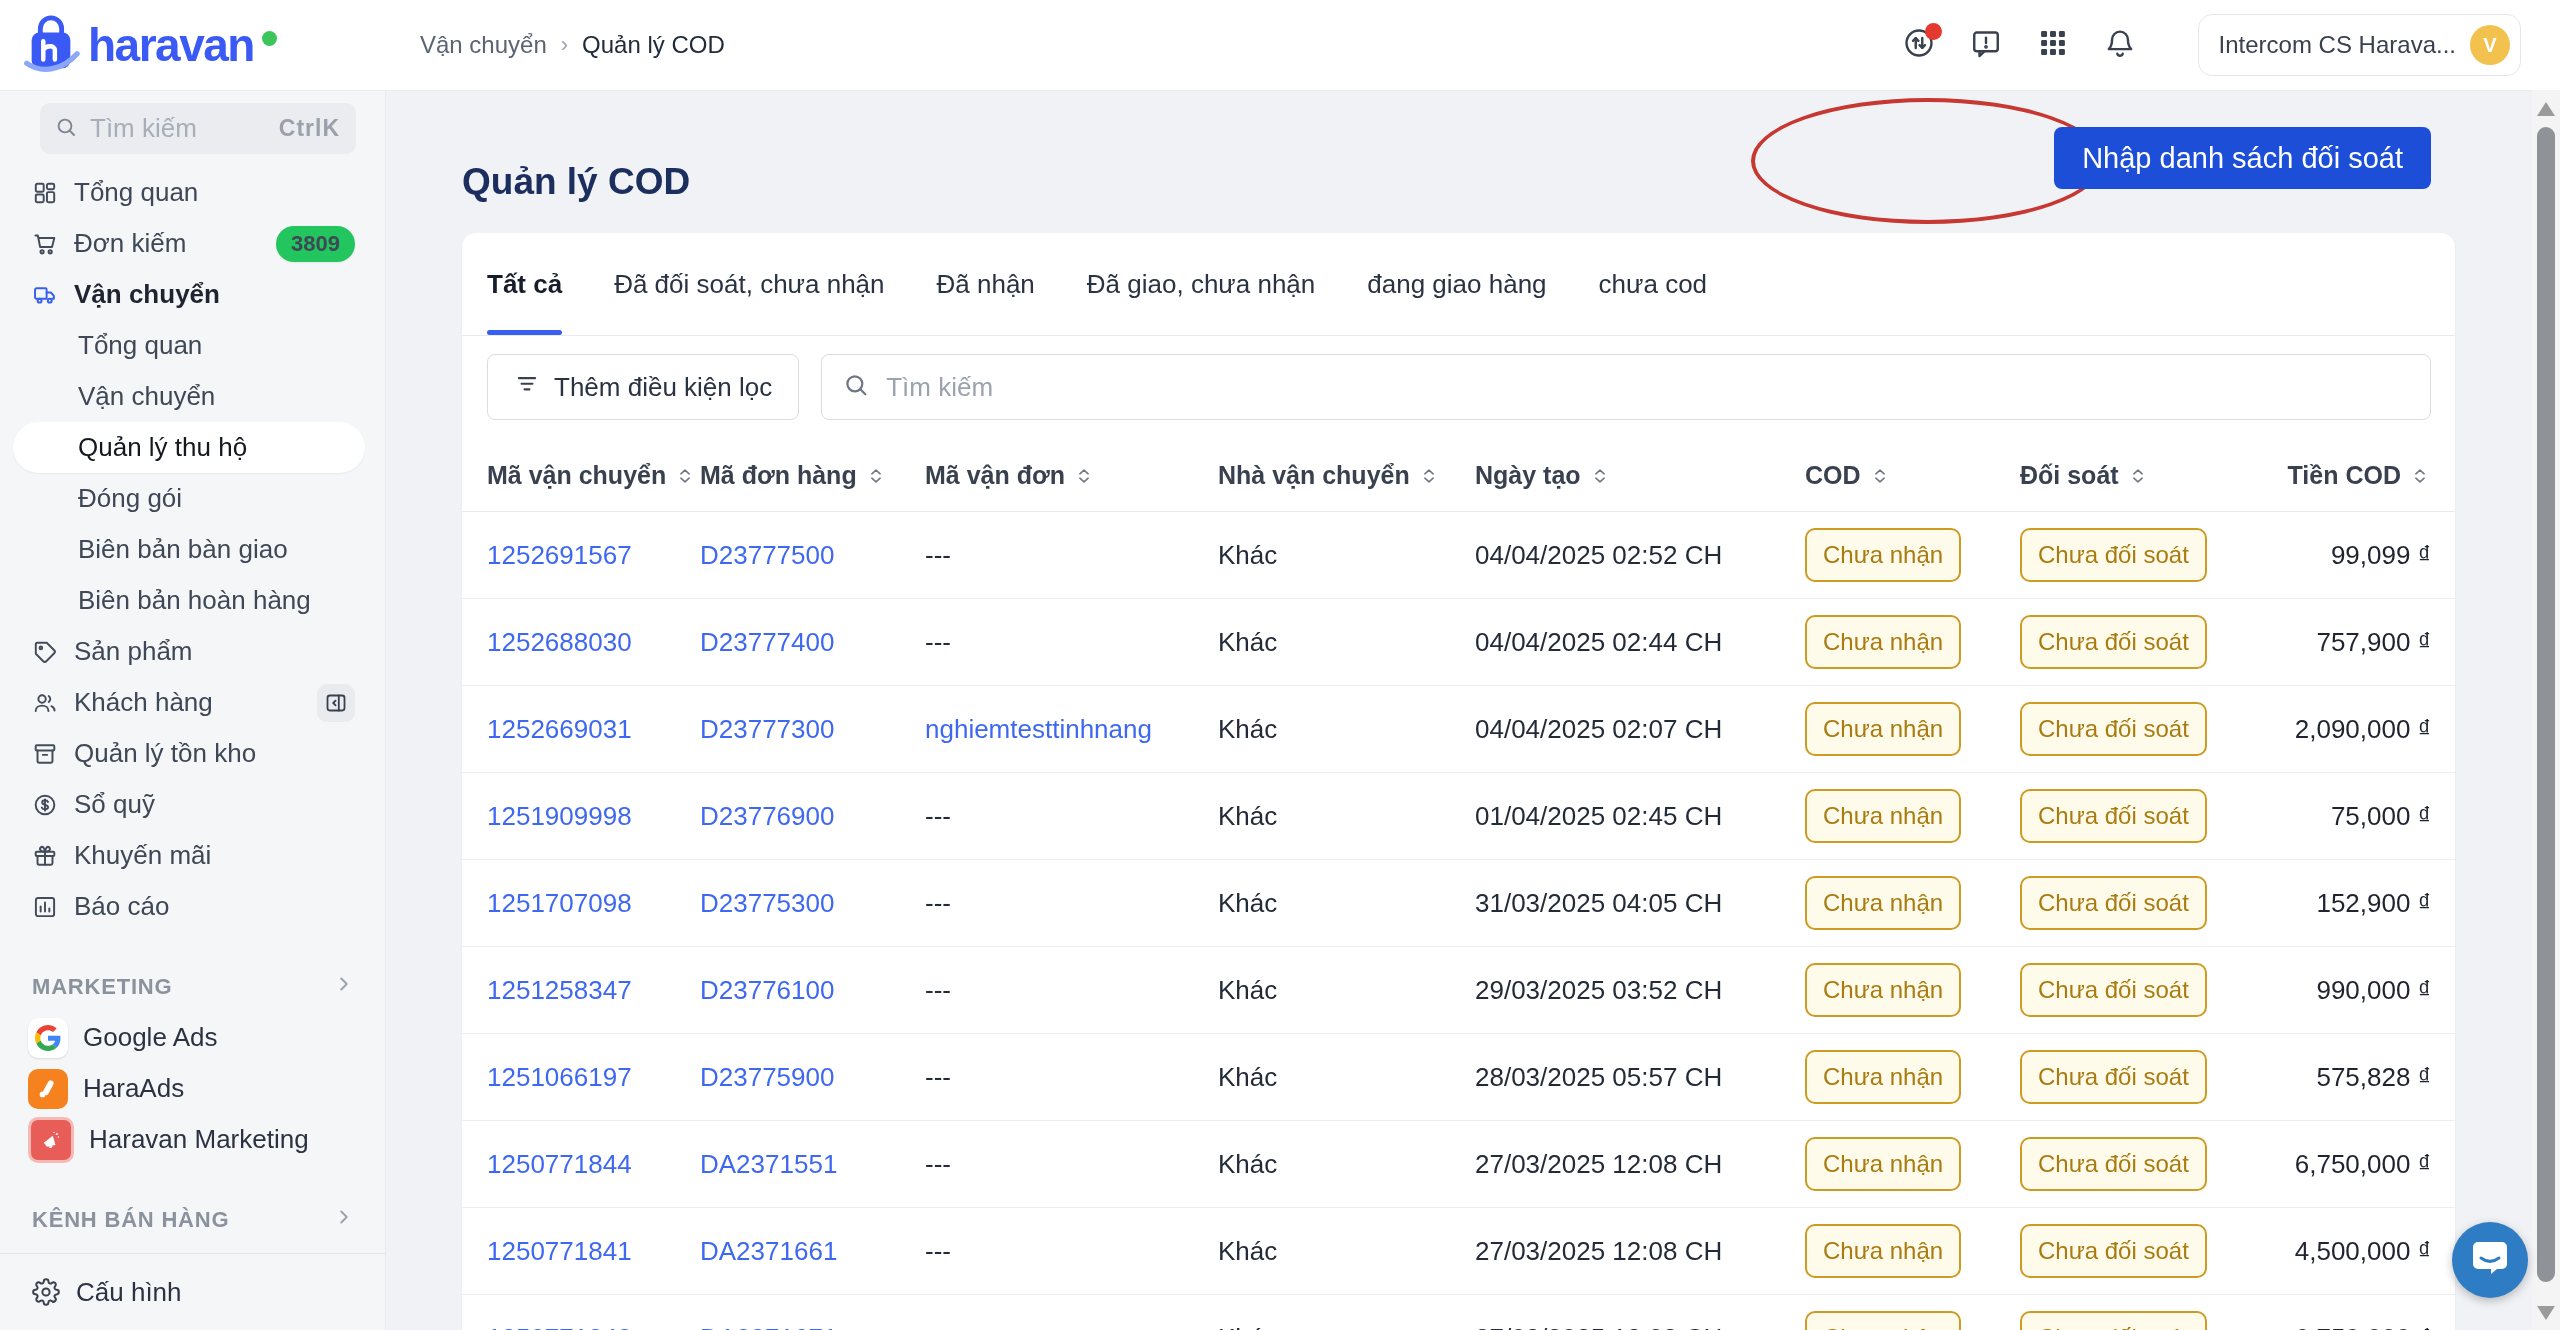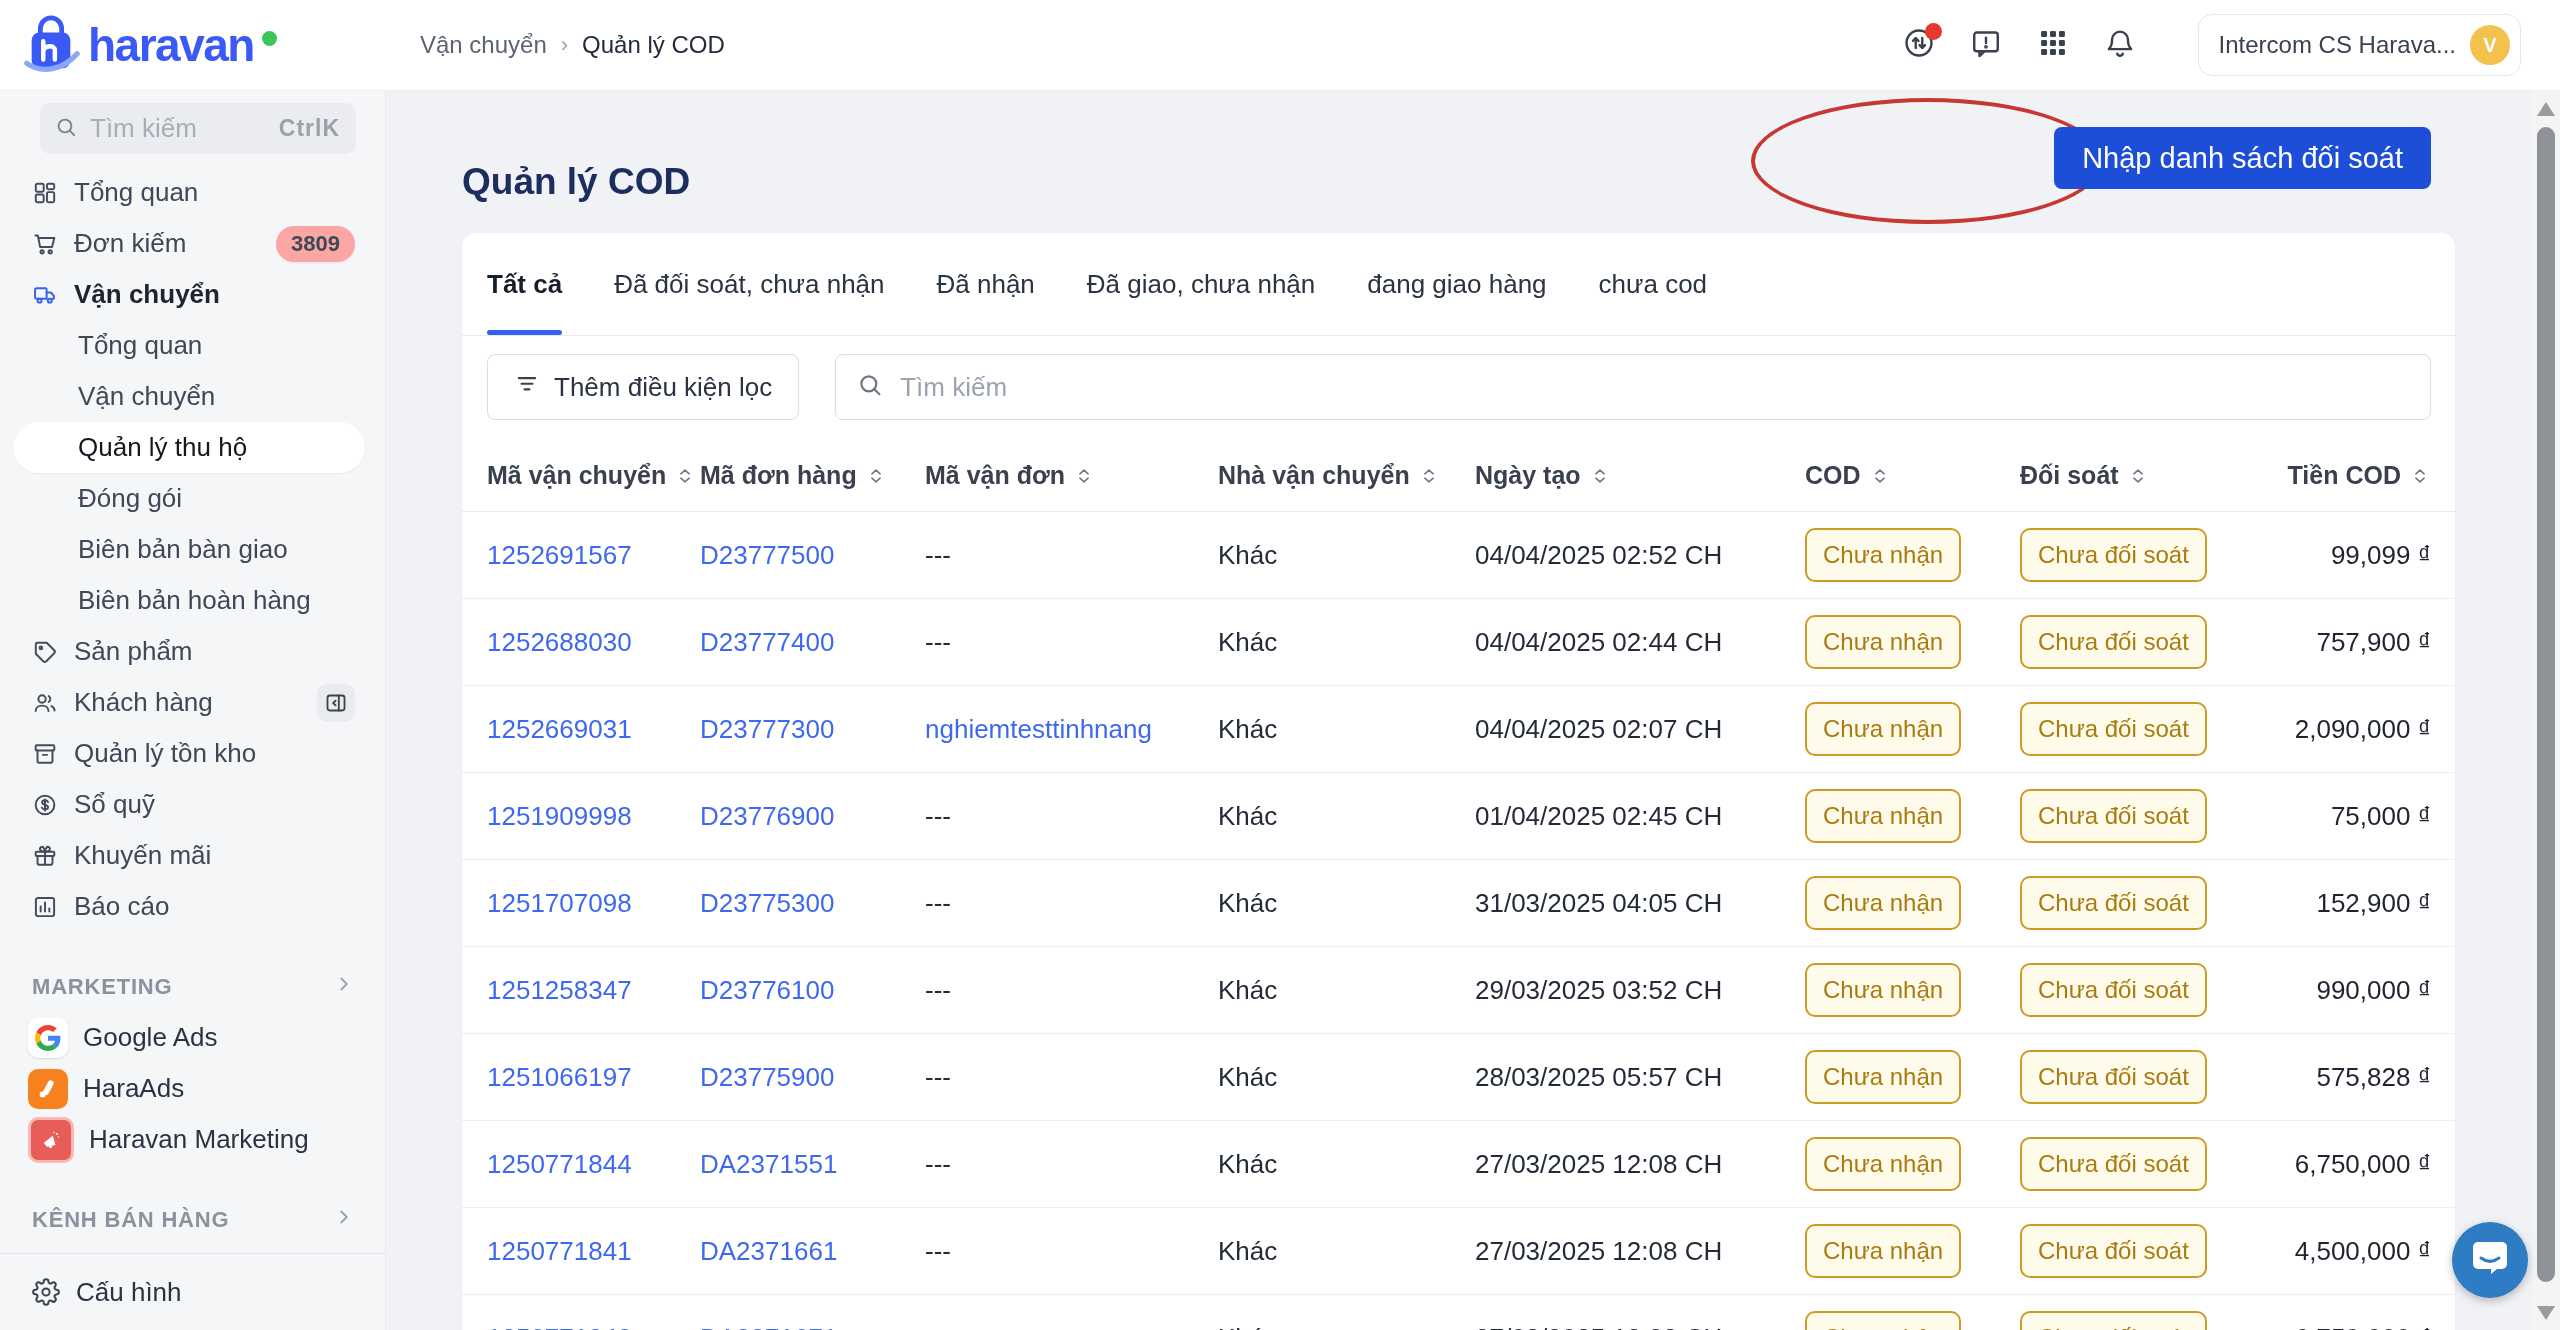--- a/index.html
+++ b/index.html
@@ -32,21 +32,21 @@
   .search-box input::placeholder{color:#a7aeb9;}
   .shortcut{font-size:23px;color:#9aa1ac;font-weight:600;letter-spacing:1px;}
   .nav{position:absolute;left:0;right:0;top:77px;bottom:77px;overflow:hidden;}
   .nav-item{height:51px;display:flex;align-items:center;padding-left:32px;gap:16px;font-size:26px;color:#3e4856;cursor:pointer;}
   .nav-item .nicon{width:26px;height:26px;flex:none;display:flex;align-items:center;justify-content:center;color:#434c5b;}
   .nav-item .nicon svg{width:26px;height:26px;}
   .nav-item.parent-active{color:#1f2430;font-weight:700;}
   .nav-item.parent-active .nicon{color:#3760EF;}
   .nav-sub{height:51px;display:flex;align-items:center;padding-left:78px;font-size:26px;color:#3e4856;cursor:pointer;}
   .nav-sub.active{background:#fff;border-radius:26px;margin:0 20px 0 13px;padding-left:65px;color:#14181f;font-weight:400;box-shadow:0 1px 2px rgba(20,24,31,.06);}
-  .count-badge{margin-left:auto;margin-right:30px;background:#fca5a5;border-radius:999px;padding:5px 15px;font-size:22px;font-weight:600;color:#3e4856;box-shadow:0 1px 2px rgba(20,24,31,.07);}
+  .count-badge{margin-left:auto;margin-right:30px;background:#22c55e;border-radius:999px;padding:5px 15px;font-size:22px;font-weight:600;color:#3e4856;box-shadow:0 1px 2px rgba(20,24,31,.07);}
   .trail-icon{margin-left:auto;margin-right:30px;width:38px;height:38px;border-radius:10px;background:#e9ebef;display:flex;align-items:center;justify-content:center;color:#39414f;cursor:pointer;}
   .trail-icon svg{width:24px;height:24px;}
   .nav-section{height:51px;margin-top:29px;display:flex;align-items:center;padding:0 30px 0 32px;font-size:22px;font-weight:700;letter-spacing:.8px;color:#8a929e;cursor:pointer;}
   .nav-section .chev{margin-left:auto;color:#98a0ac;}
   .nav-section .chev svg{width:22px;height:22px;}
   .nav-app{height:51px;display:flex;align-items:center;padding-left:28px;gap:15px;font-size:26px;color:#2b3342;cursor:pointer;}
   .app-ic{width:40px;height:40px;border-radius:10px;flex:none;display:flex;align-items:center;justify-content:center;}
   .app-ic.google{background:#fff;box-shadow:0 1px 2px rgba(0,0,0,.12);}
   .app-ic.google svg{width:26px;height:26px;}
   .app-ic.haraads{background:#F5821F;}
@@ -62,21 +62,21 @@
   .page-title{position:absolute;left:77px;top:46px;font-size:37px;font-weight:700;color:#1C2E5E;}
   .actions{position:absolute;top:37px;right:129px;display:flex;gap:34px;z-index:5;}
   .btn-primary{height:62px;background:#1d4ed8;color:#fff;font-size:29px;font-family:inherit;border:none;border-radius:8px;padding:0 28px;cursor:pointer;white-space:nowrap;}
   .annotation{position:absolute;top:8px;right:456px;width:345px;height:118px;border:4px solid #C63831;border-radius:50%;z-index:4;pointer-events:none;}
 
   .card{position:absolute;left:77px;top:143px;width:1993px;height:1200px;background:#fff;border-radius:14px;box-shadow:0 1px 3px rgba(20,24,31,.05);}
   .tabs{height:102px;border-bottom:1px solid #e8eaee;display:flex;align-items:stretch;padding:0 25px;gap:52px;}
   .tab{display:flex;align-items:center;position:relative;font-size:26px;color:#2a3342;cursor:pointer;white-space:nowrap;}
   .tab.active{color:#161d2b;font-weight:600;}
   .tab.active::after{content:"";position:absolute;left:0;right:0;bottom:0;height:5px;border-radius:3px;background:#3760EF;}
-  .toolbar{display:flex;gap:36px;margin:18px 24px 20px 25px;height:66px;}
+  .toolbar{display:flex;gap:22px;margin:18px 24px 20px 25px;height:66px;}
   .filter-btn{display:flex;align-items:center;gap:14px;border:1px solid #d9dce1;border-radius:8px;background:#fff;padding:0 26px;font-size:26px;color:#2a3342;font-family:inherit;cursor:pointer;white-space:nowrap;}
   .filter-btn svg{width:26px;height:26px;color:#39414f;}
   .tsearch{flex:1;display:flex;align-items:center;gap:14px;border:1px solid #d9dce1;border-radius:8px;padding:0 20px;}
   .tsearch svg{width:28px;height:28px;color:#6e7685;flex:none;}
   .tsearch input{flex:1;border:none;outline:none;font-size:26px;color:#39414f;font-family:inherit;min-width:0;}
   .tsearch input::placeholder{color:#9aa3af;}
 
   .grid-row{display:grid;grid-template-columns:213px 225px 293px 257px 330px 215px 235px minmax(0,1fr);align-items:center;padding:0 24px 0 25px;}
   .thead{height:71px;border-bottom:1px solid #e8eaee;}
   .th{display:flex;align-items:center;gap:8px;font-size:25px;font-weight:700;color:#39414f;cursor:pointer;}

